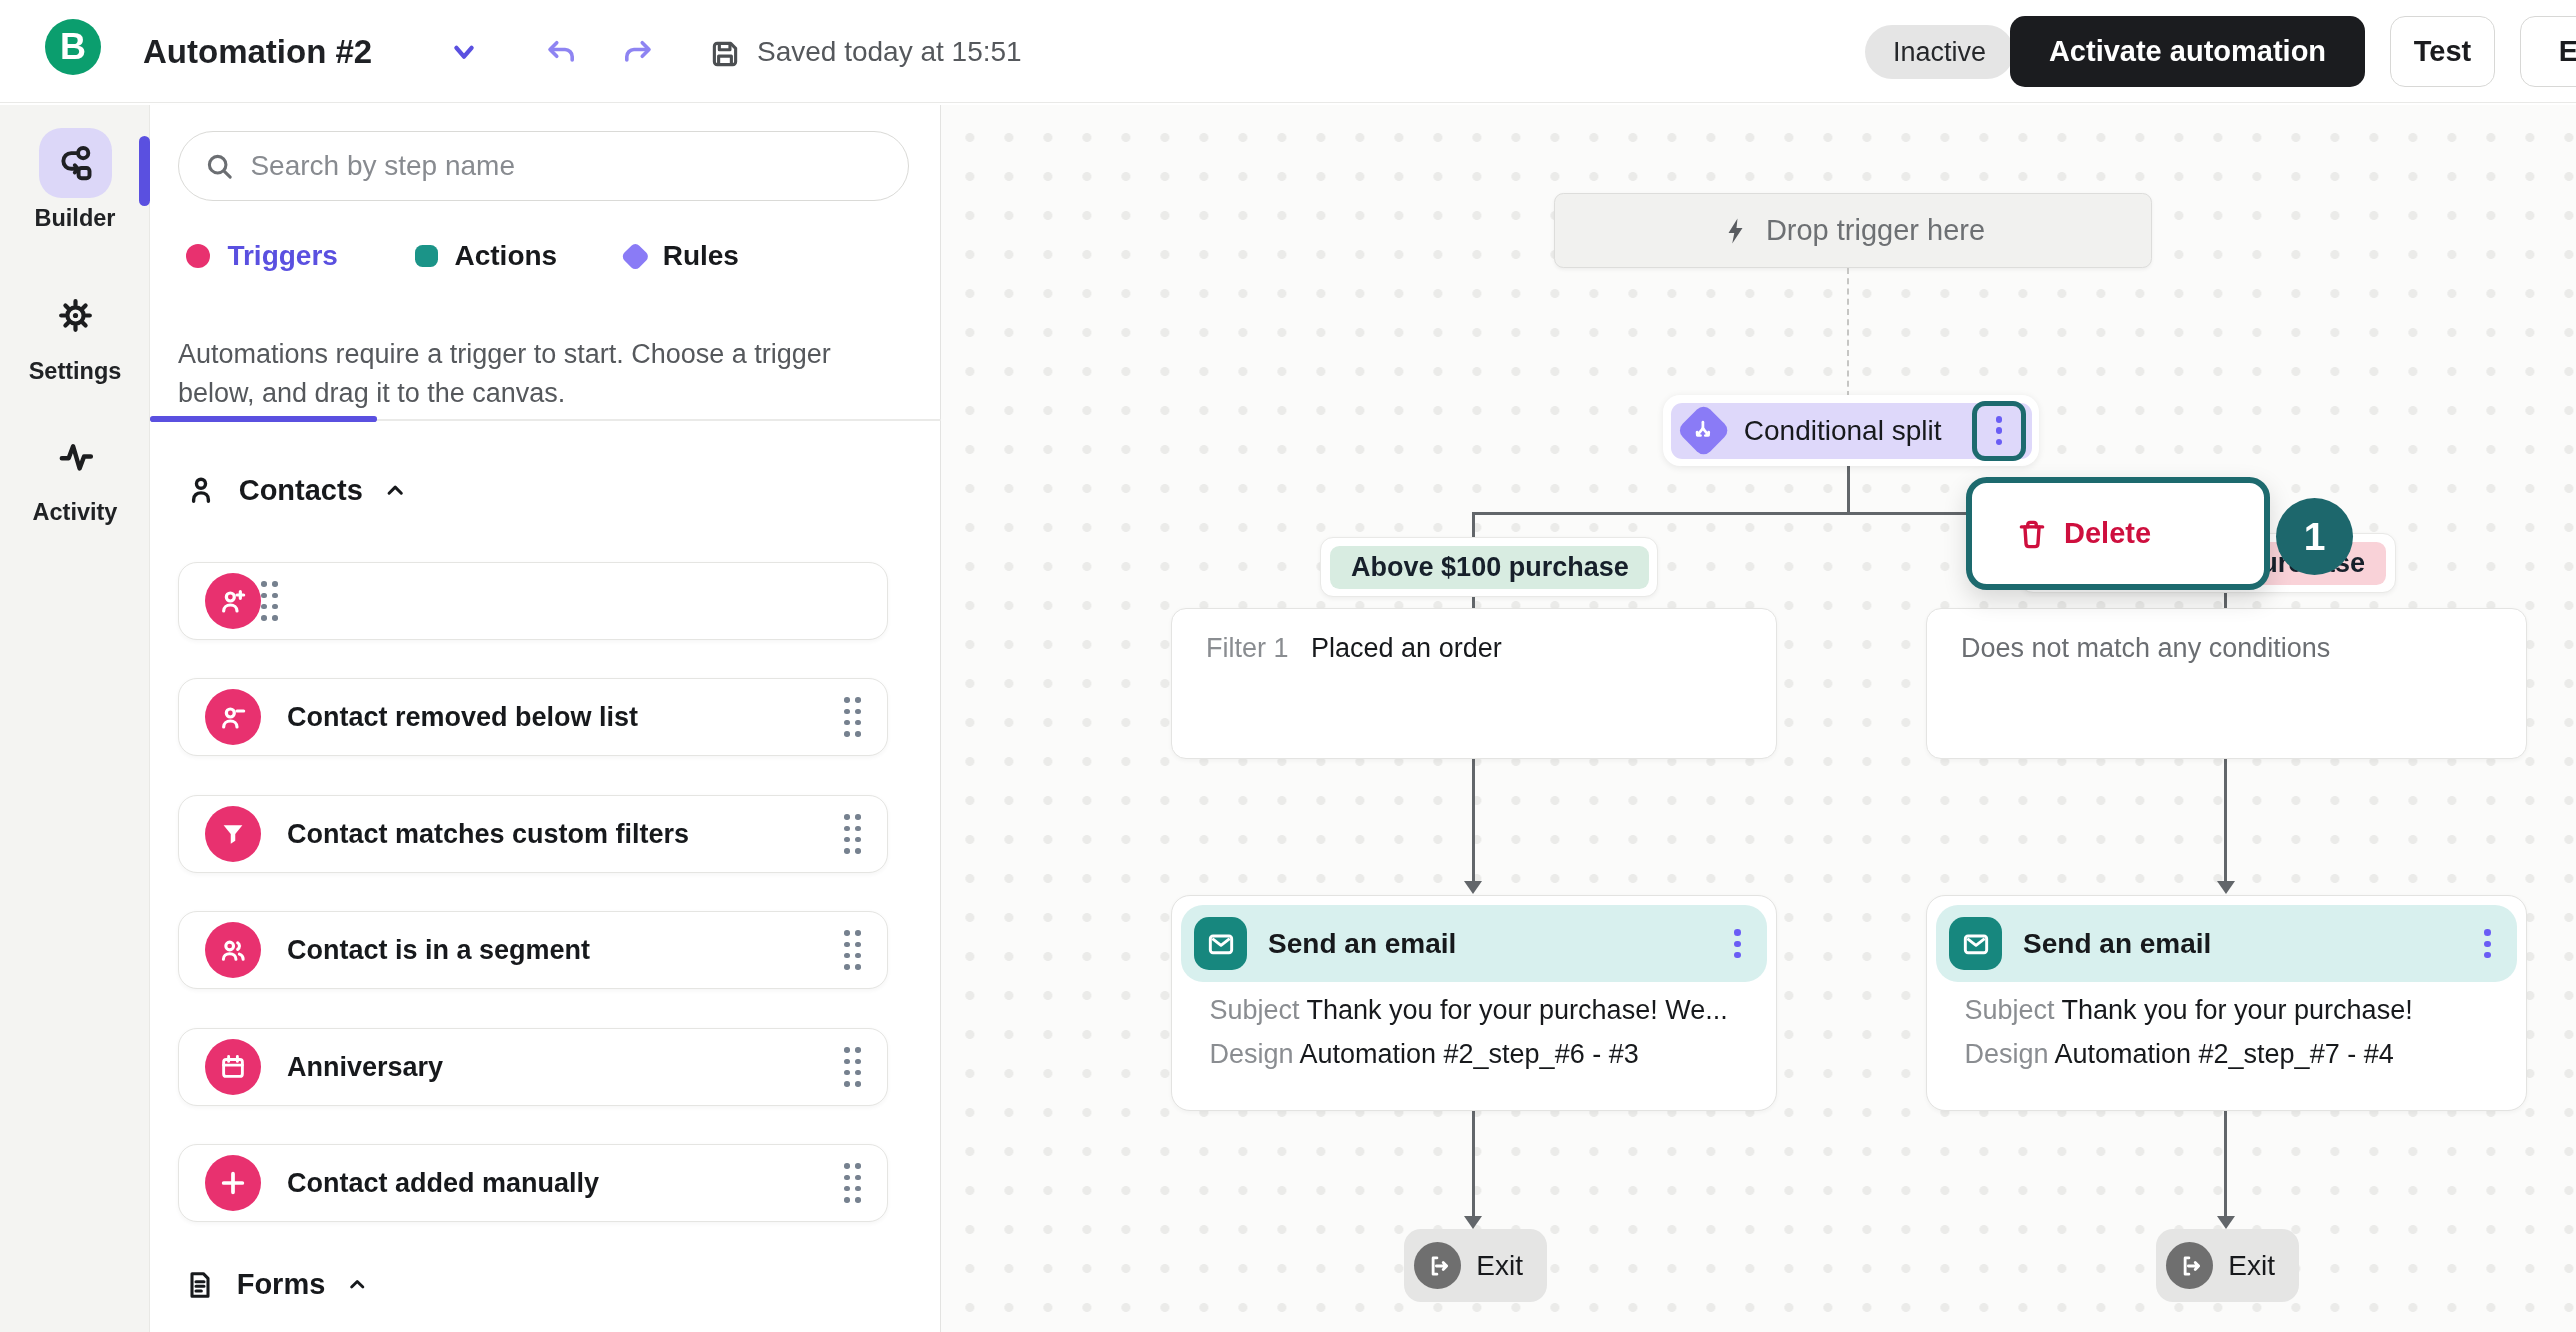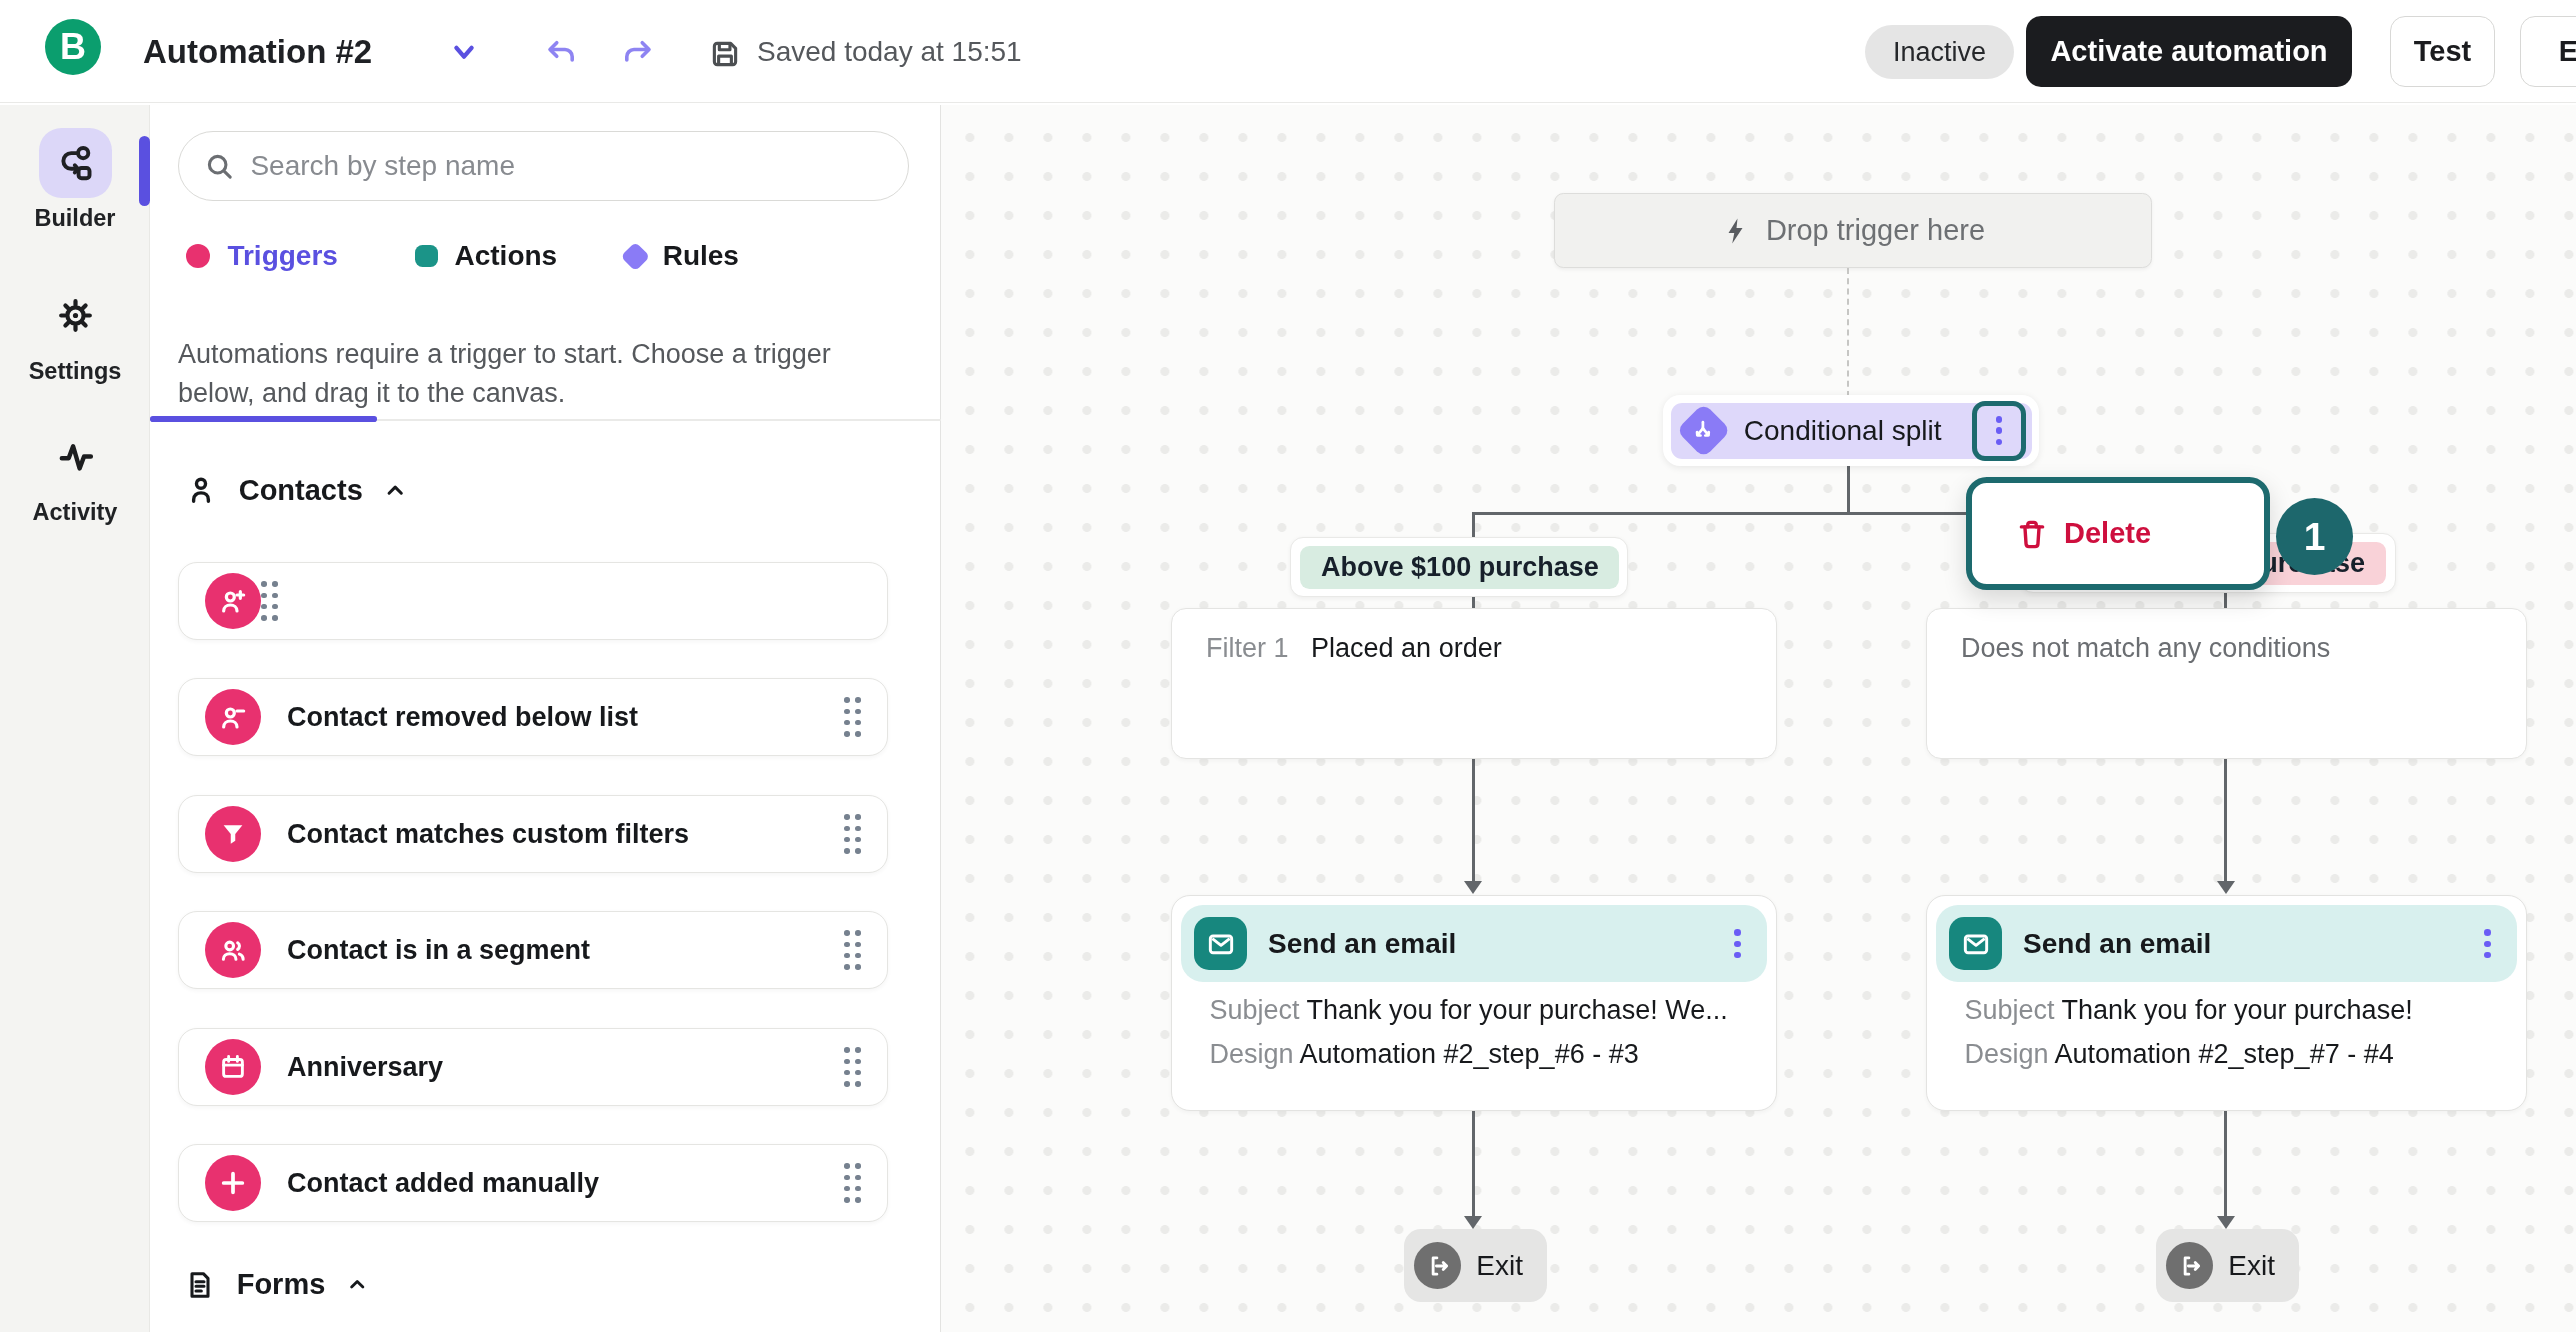--- a/index.html
+++ b/index.html
@@ -19,21 +19,21 @@
                font-size:33px; font-weight:bold; color:#1f2125; white-space:nowrap; }
   .title-chevron { position:absolute; left:451px; top:41px; }
   .icon-btn { position:absolute; top:35px; width:38px; height:38px; display:flex; align-items:center; justify-content:center; }
   .saved { position:absolute; left:757px; top:0; height:103px; display:flex; align-items:center;
            font-size:28px; color:#55585c; }
   .badge-inactive { position:absolute; left:1865px; top:25px; height:54px; padding:0 28px;
                     background:#e5e5e5; border-radius:28px; display:flex; align-items:center;
                     font-size:27px; color:#26282b; }
   .btn { position:absolute; top:16px; height:71px; border-radius:15px; display:flex;
          align-items:center; justify-content:center; font-weight:bold; font-size:29px; cursor:pointer; }
-  .btn-dark { left:2010px; width:326px; background:#1b1c1f; color:#fff;margin-left:16px; }
+  .btn-dark { left:2010px; width:355px; background:#1b1c1f; color:#fff; }
   .btn-light { background:#fff; border:1.9px solid #d8d8d6; color:#1b1c1f; }
   .btn-test { left:2390px; width:105px; }
   .btn-ex { left:2520px; width:113px; }
   
   .rail { position:absolute; left:0; top:105px; bottom:0; width:150px; background:#f4f4f2;
           border-right:1.9px solid #e8e8e5; z-index:20; }
   .rail-item { position:absolute; left:0; width:150px; text-align:center; }
   .rail-iconbox { margin:0 auto; width:73px; height:70px; border-radius:22.5px;
                   display:flex; align-items:center; justify-content:center; }
   .rail-iconbox.active { background:#dcd7f8; }
@@ -416,21 +416,21 @@
       <div class="kebab-ring">
         <span class="kebab">
             <i></i>
             <i></i>
             <i></i>
           </span>
       </div>
     </div>
   </div>
 
-  <div class="badge-card" style="left:349px; top:432px; width:338px;">
+  <div class="badge-card" style="left:379px; top:432px; width:338px;">
     <span class="badge-pill pill-mint">Above $100 purchase</span>
   </div>
   <div class="badge-card" style="left:1079px; top:428px; width:376px;">
     <span class="badge-pill pill-pink">urchase</span>
   </div>
 
   <div class="flow-card" style="left:230px; top:503px; width:606px;">
     <span class="lbl">Filter 1</span>&nbsp;&nbsp;
     <span class="val">Placed an order</span>
   </div>

